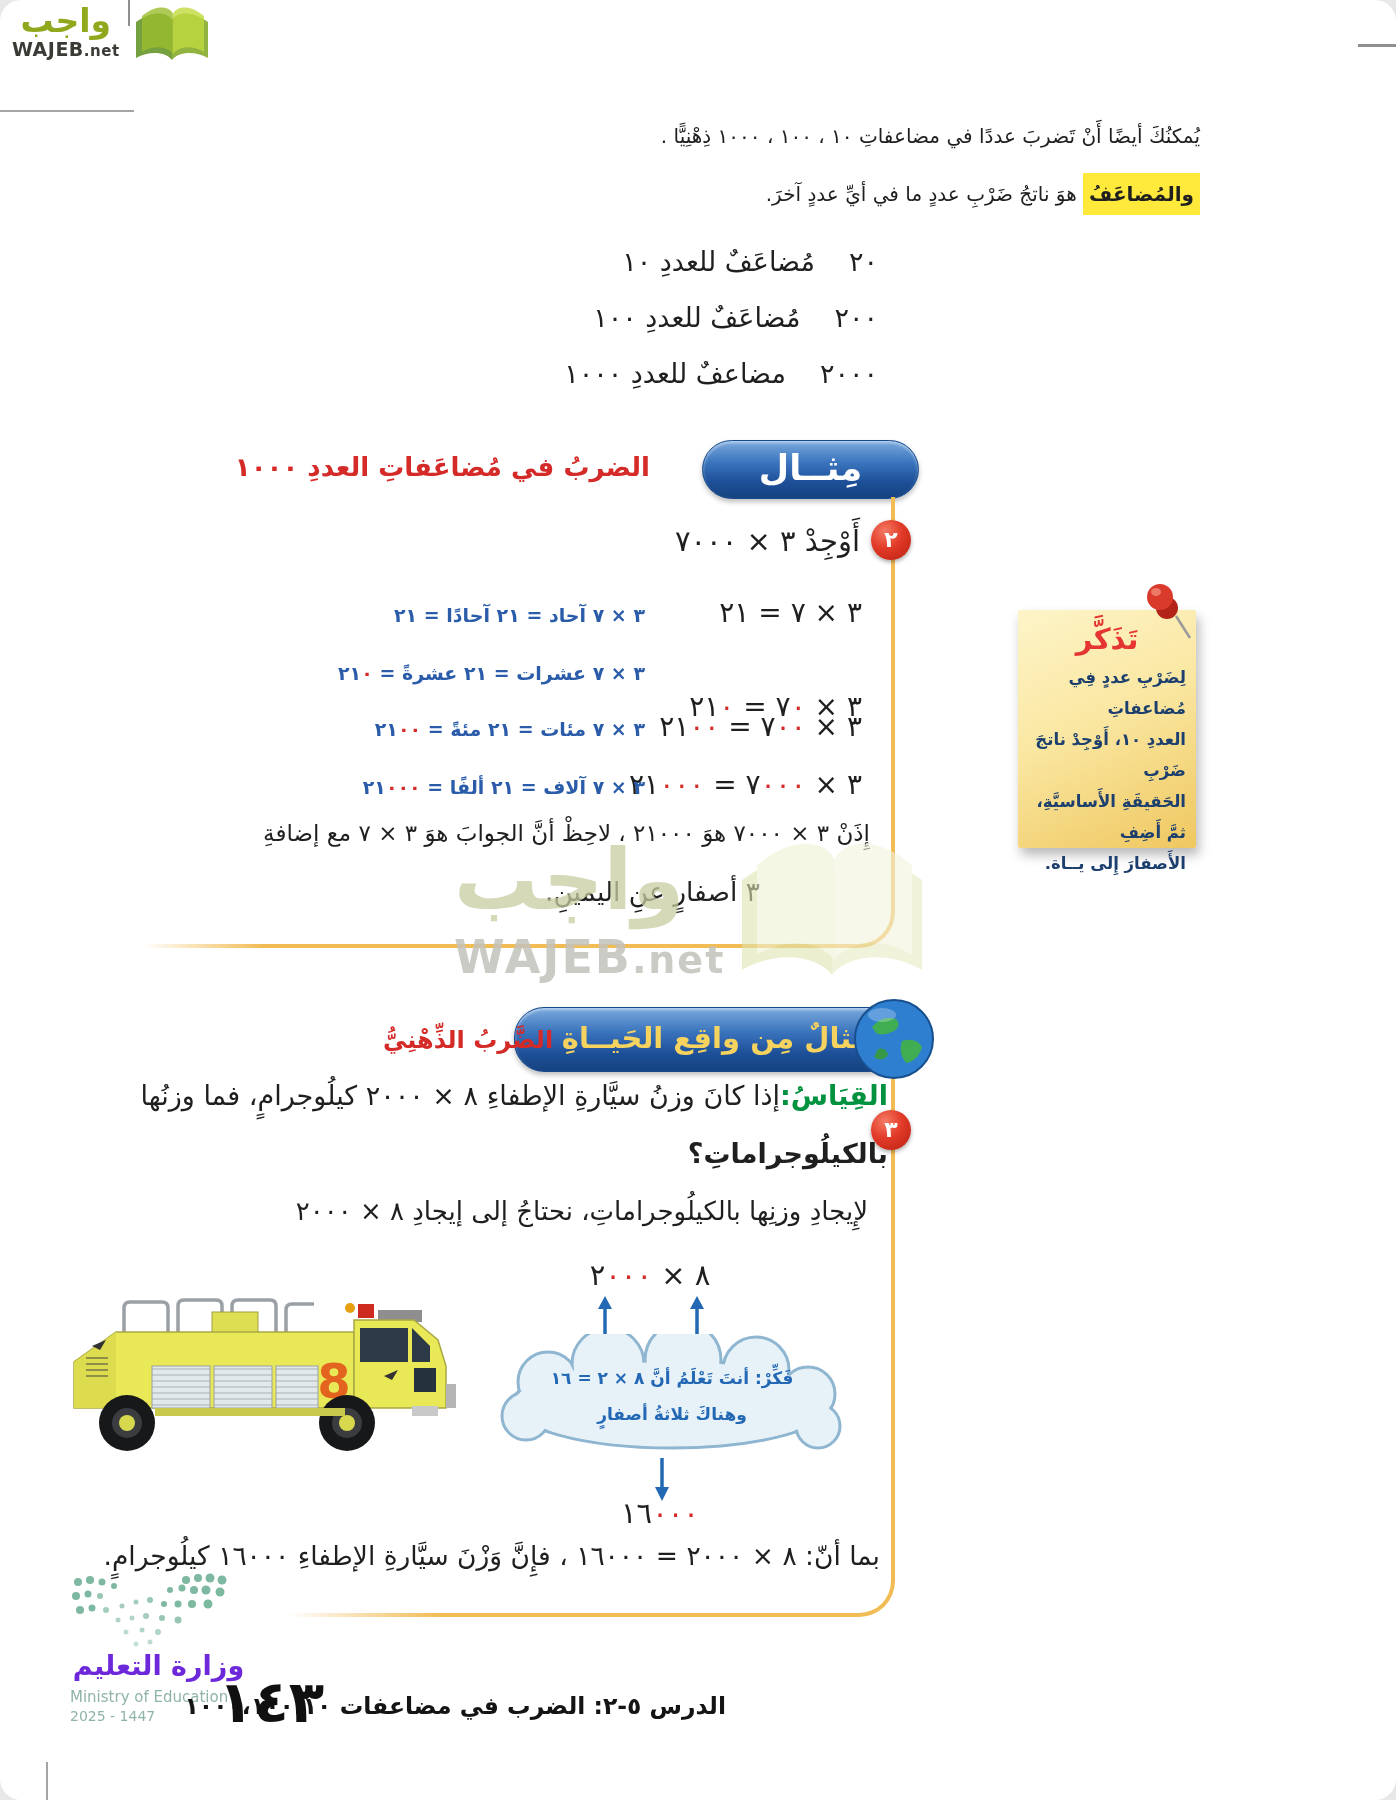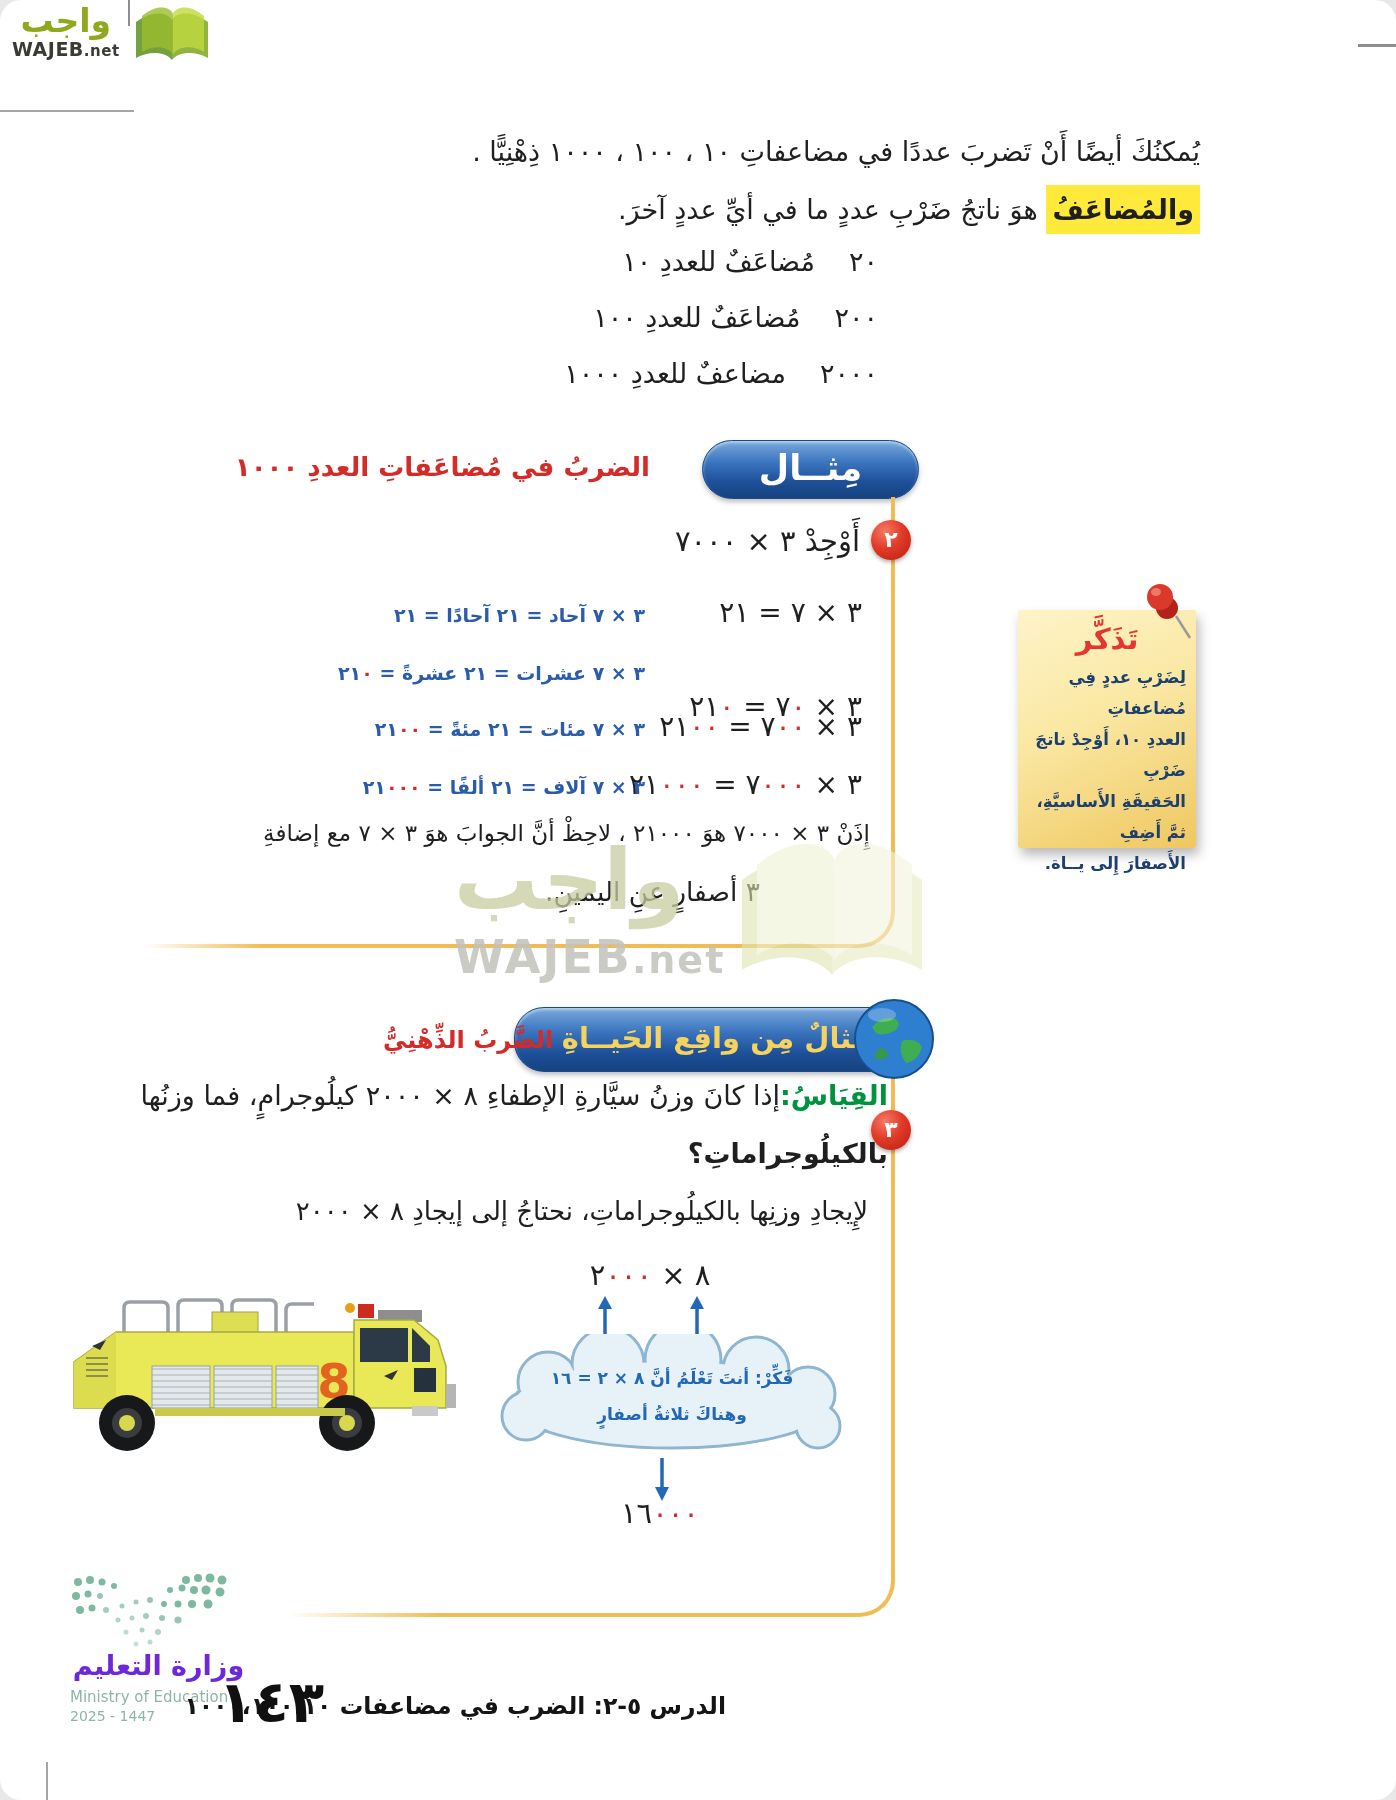--- a/index.html
+++ b/index.html
@@ -19,21 +19,21 @@
   .abs{position:absolute;}
   .crop{background:#8f8f8f;}
   
   .brand{display:flex;direction:ltr;align-items:flex-start;gap:6px;}
   .brand-txt{display:flex;flex-direction:column;align-items:center;line-height:1;}
   .brand-ar{font-size:33px;font-weight:bold;color:#8fa81d;}
   .brand-en{font-size:19px;font-weight:bold;color:#3b3b35;margin-top:3px;letter-spacing:.5px;}
   .brand-en .net{font-size:15px;}
   
   .t{white-space:nowrap;}
-  .intro{font-size:27px;font-weight:500;margin-top:12px;}
+  .intro{font-size:20px;font-weight:500;}
   .hl{background:#ffe93a;padding:9px 6px;font-weight:bold;}
   .mult-row{display:flex;gap:34px;font-size:27px;font-weight:500;}
   .pill{
     border-radius:30px;color:#fff;text-align:center;
     background:linear-gradient(180deg,#7aa9dd 0%,#3a74bd 38%,#1d5099 72%,#16427f 100%);
     box-shadow:0 3px 5px rgba(0,0,0,.25), inset 0 2px 3px rgba(255,255,255,.45);
     border:1px solid #174a8c;
   }
   .pill-label{font-weight:bold;}
   .sec-title{color:var(--red);font-weight:bold;}
@@ -240,20 +240,21 @@
     <svg width="40" height="44" viewBox="0 0 40 44">
       <line x1="20" y1="0" x2="20" y2="31" stroke="#2368b4" stroke-width="3.5"></line>
       <polygon points="20,43 13,29 27,29" fill="#2368b4"></polygon>
     </svg>
   </div>
 
   <div class="abs t num-exp" style="left:575px;top:1496px;width:170px;text-align:center;">
     <span>١٦</span><span class="z">٠٠٠</span>
   </div>
 
+  <div class="abs t body-line" style="right:516px;top:1540px;font-size:26.5px;">بما أنّ: ٨ × ٢٠٠٠ = ١٦٠٠٠ ، فإِنَّ وَزْنَ سيَّارةِ الإطفاءِ ١٦٠٠٠ كيلُوجرامٍ.</div>
 
   <div class="abs" style="left:62px;top:1276px;">
     <svg width="398" height="178" viewBox="0 0 398 178">
 
       <g stroke="#9aa0a6" stroke-width="3.5" fill="none">
         <path d="M62 56 L62 32 Q62 26 68 26 L100 26 Q106 26 106 32 L106 56"></path>
         <path d="M116 56 L116 30 Q116 24 122 24 L154 24 Q160 24 160 30 L160 56"></path>
         <path d="M170 56 L170 30 Q170 24 176 24 L208 24 Q214 24 214 30 L214 56"></path>
         <path d="M224 56 L224 34 Q224 28 230 28 L252 28"></path>
       </g>

